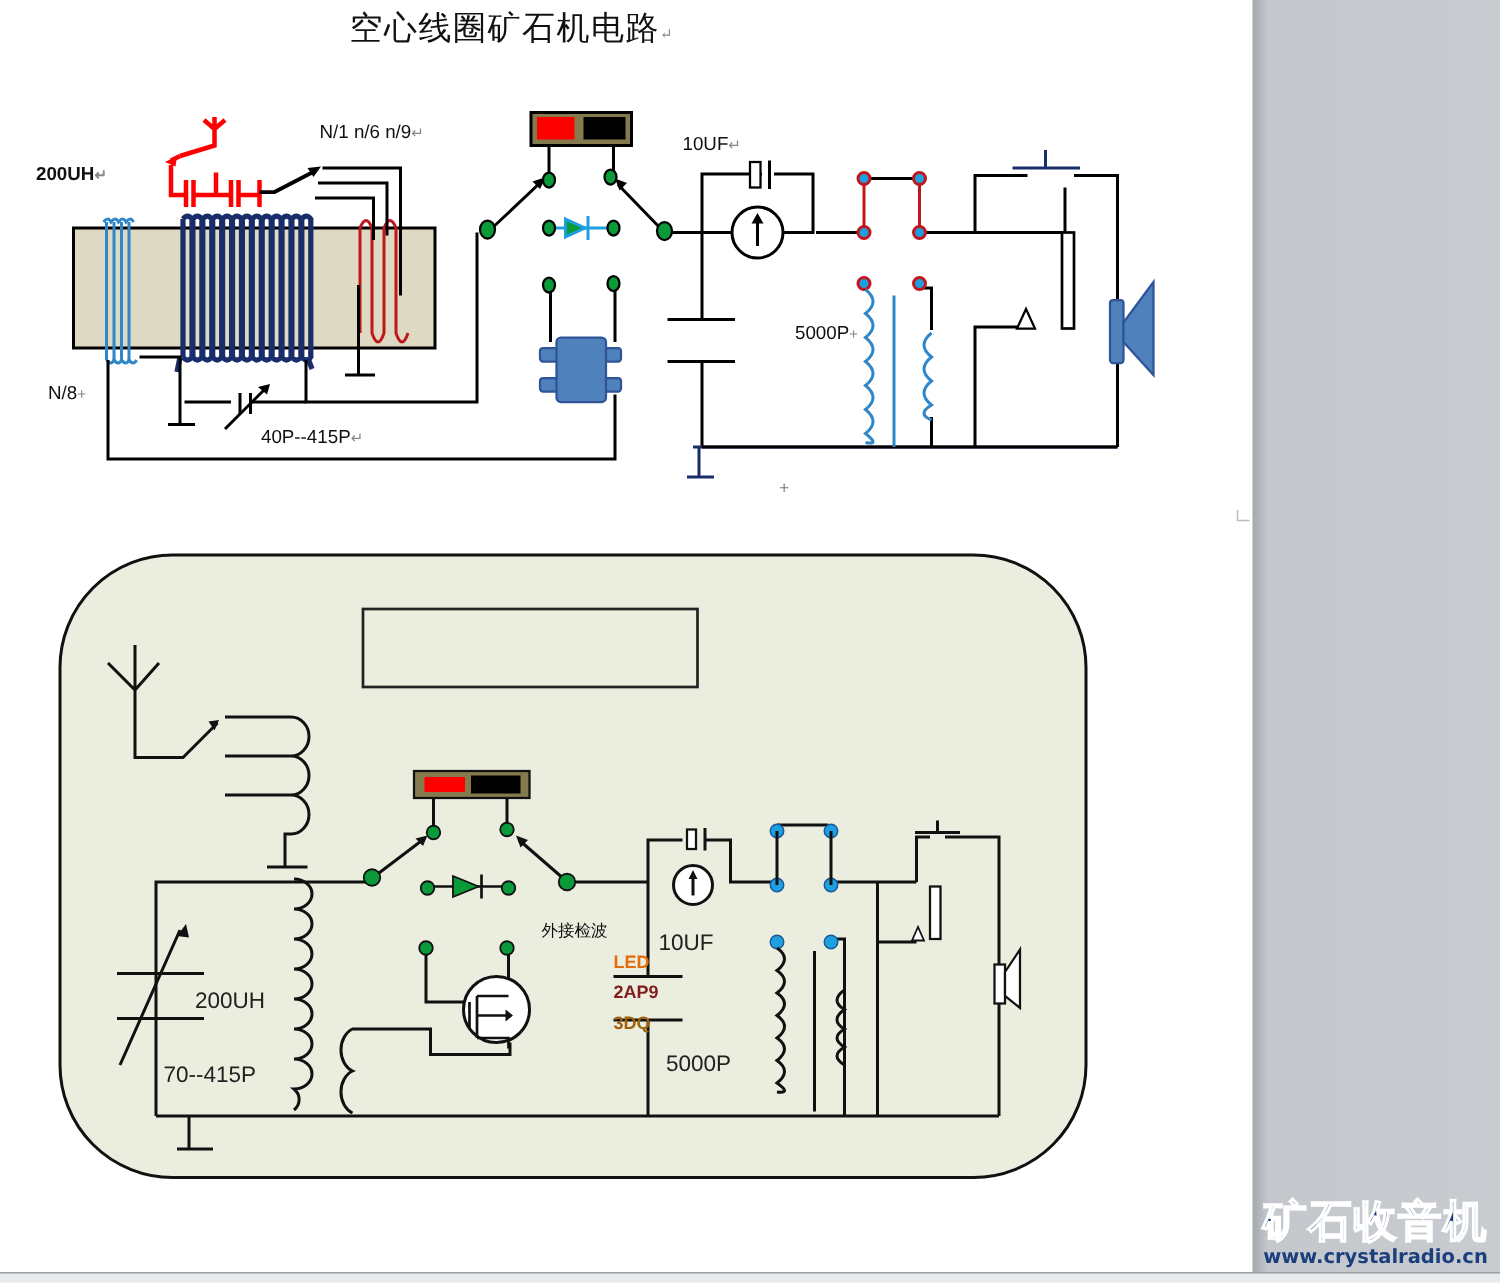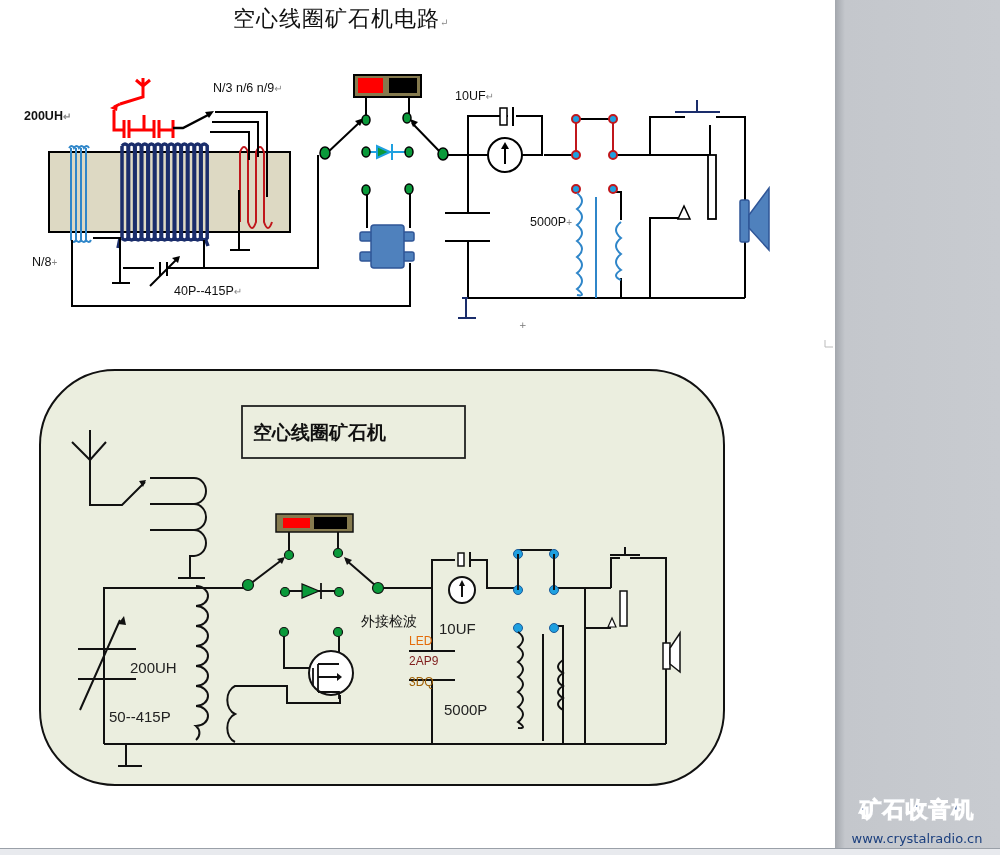--- a/index.html
+++ b/index.html
@@ -3,25 +3,25 @@
 <meta charset="utf-8">
 <style>
   html,body{margin:0;padding:0;}
   body{width:1000px;height:855px;position:relative;overflow:hidden;background:#fff;font-family:"DejaVu Sans","Liberation Sans",sans-serif;}
   #page{position:absolute;left:0;top:0;width:835px;height:840px;background:#fff;}
   #sidebar{position:absolute;left:835px;top:0;width:165px;height:848px;background:linear-gradient(to right,#a3a7ad 0px,#c4c7cc 10px,#c8cbd0 100%);}
   #statusbar{position:absolute;left:0;top:848px;width:1000px;height:7px;background:#e8eaee;border-top:1px solid #9aa0a8;}
   #title{position:absolute;left:233px;top:4px;font-family:"DejaVu Serif","Liberation Serif",serif;font-size:22px;color:#111;letter-spacing:1px;}
   .lbl{position:absolute;font-family:"Liberation Sans",sans-serif;font-size:12.5px;color:#111;white-space:nowrap;}
   .lbl2{position:absolute;font-family:"Liberation Sans",sans-serif;font-size:15px;color:#222;white-space:nowrap;}
-  .lbl3{position:absolute;font-family:"Liberation Sans",sans-serif;font-size:12px;font-weight:normal;white-space:nowrap;padding-left:48px;}
+  .lbl3{position:absolute;font-family:"Liberation Sans",sans-serif;font-size:12px;font-weight:bold;white-space:nowrap;padding-left:48px;}
   svg{position:absolute;left:0;top:0;}
   #logo{position:absolute;left:834px;top:795px;width:166px;height:55px;}
-  #logo .cn{position:absolute;left:0;top:0;width:166px;text-align:center;font-family:Liberation Mono, monospace;font-weight:bold;font-size:22px;color:#1b3f7e;letter-spacing:1px;-webkit-text-stroke:1px #fff;}
-  #logo .url{position:absolute;left:0;top:36px;width:166px;text-align:center;font-family:"DejaVu Sans",sans-serif;font-weight:normal;font-size:13px;color:#1b3f7e;}
+  #logo .cn{position:absolute;left:0;top:0;width:166px;text-align:center;font-family:Liberation Mono, monospace;font-weight:bold;font-size:29px;color:#1b3f7e;letter-spacing:1px;-webkit-text-stroke:1px #fff;}
+  #logo .url{position:absolute;left:0;top:36px;width:166px;text-align:center;font-family:"DejaVu Sans",sans-serif;font-weight:bold;font-size:13px;color:#1b3f7e;}
   .ret{color:#888;font-size:10px;}
 </style>
 </head>
 <body>
 
 <div id="page">
   <div id="title"><span>空心线圈矿石机电路</span><span class="ret">↵</span></div>
 
   <svg width="835" height="848">
 
@@ -145,21 +145,21 @@
     <g fill="#4f81bd" stroke="#2f5597" stroke-width="1.5">
       <rect x="740" y="200" width="9" height="42" rx="2"></rect>
       <polygon points="749,215 769,188 769,250 749,228"></polygon>
     </g>
 
     <text x="519" y="328" font-size="9" fill="#777">+</text>
     <path d="M825 340 V347 H833" stroke="#bbb" stroke-width="1" fill="none"></path>
   </svg>
 
   <div class="lbl" style="left:24px;top:109px;font-weight:bold;"><span>200UH</span><span class="ret">↵</span></div>
-  <div class="lbl" style="left:213px;top:81px;"><span>N/3 n/6 n/9</span><span class="ret">↵</span></div>
+  <div class="lbl" style="left:213px;top:81px;"><span>N/1 n/6 n/9</span><span class="ret">↵</span></div>
   <div class="lbl" style="left:32px;top:255px;"><span>N/8</span><span class="ret">+</span></div>
   <div class="lbl" style="left:174px;top:284px;text-align:center;"><span>40P--415P</span><span class="ret">↵</span></div>
   <div class="lbl" style="left:455px;top:89px;"><span>10UF</span><span class="ret">↵</span></div>
   <div class="lbl" style="left:499px;top:215px;margin-left:31px;"><span>5000P</span><span class="ret">+</span></div>
 
   <svg width="835" height="848">
     <rect x="40" y="370" width="684" height="415" rx="75" ry="75" fill="#ebeedf" stroke="#111" stroke-width="2"></rect>
     <rect x="242" y="406" width="223" height="52" fill="none" stroke="#222" stroke-width="1.8"></rect>
     <g stroke="#111" stroke-width="2" fill="none">
 
@@ -233,24 +233,23 @@
     </g>
 
     <path d="M610 555 H640 M625 547 V555" stroke="#111" stroke-width="2"></path>
     <rect x="620" y="591" width="7" height="35" fill="#fff" stroke="#111" stroke-width="1.5"></rect>
     <polygon points="608,627 612,618 616,627" fill="#fff" stroke="#111" stroke-width="1.2"></polygon>
 
     <rect x="663" y="643" width="7" height="26" fill="#fff" stroke="#111" stroke-width="1.5"></rect>
     <polygon points="670,648 680,633 680,672 670,664" fill="#fff" stroke="#111" stroke-width="1.5"></polygon>
   </svg>
 
-  <div style="position:absolute;left:253px;top:420px;font-family:'DejaVu Sans',sans-serif;font-weight:bold;font-size:19px;color:#111;">空心线圈矿石机</div>
   <div class="lbl2" style="left:130px;top:659px;">200UH</div>
-  <div class="lbl2" style="left:109px;top:708px;">50--415P</div>
-  <div style="position:absolute;left:361px;top:613px;font-size:14px;color:#111;font-family:Liberation Serif, serif;">外接检波</div>
+  <div class="lbl2" style="left:109px;top:708px;">70--415P</div>
+  <div style="position:absolute;left:361px;top:613px;font-size:11px;color:#111;font-family:Liberation Serif, serif;">外接检波</div>
   <div class="lbl3" style="left:361px;top:634px;color:#e46c0a;">LED</div>
   <div class="lbl3" style="left:361px;top:654px;color:#7f1d1d;">2AP9</div>
   <div class="lbl3" style="left:361px;top:675px;color:#a16207;">3DQ</div>
   <div class="lbl2" style="left:439px;top:620px;">10UF</div>
   <div class="lbl2" style="left:444px;top:701px;">5000P</div>
 </div>
 
 <div id="sidebar"></div>
 <div id="logo">
   <div class="cn">矿石收音机</div>

